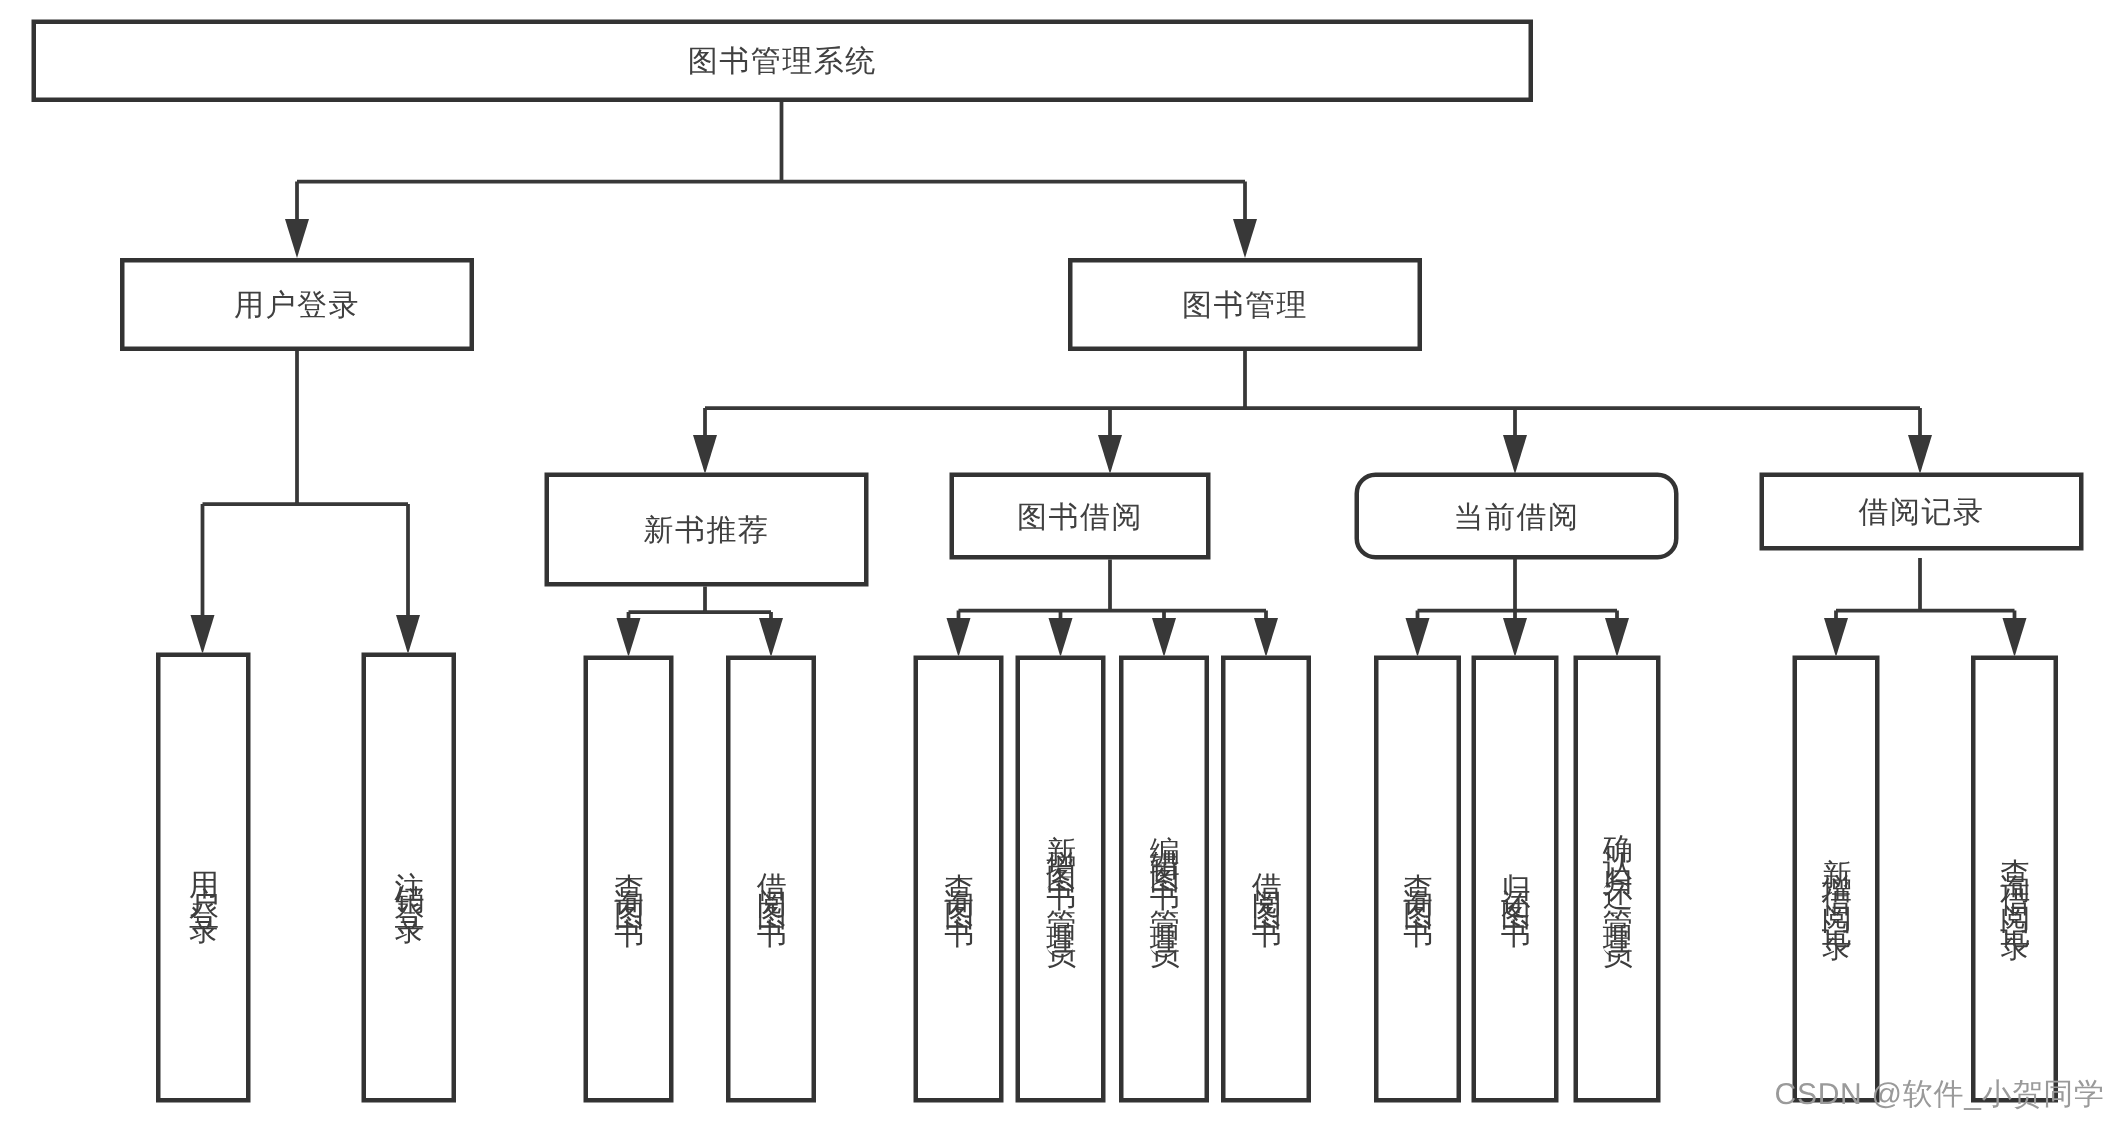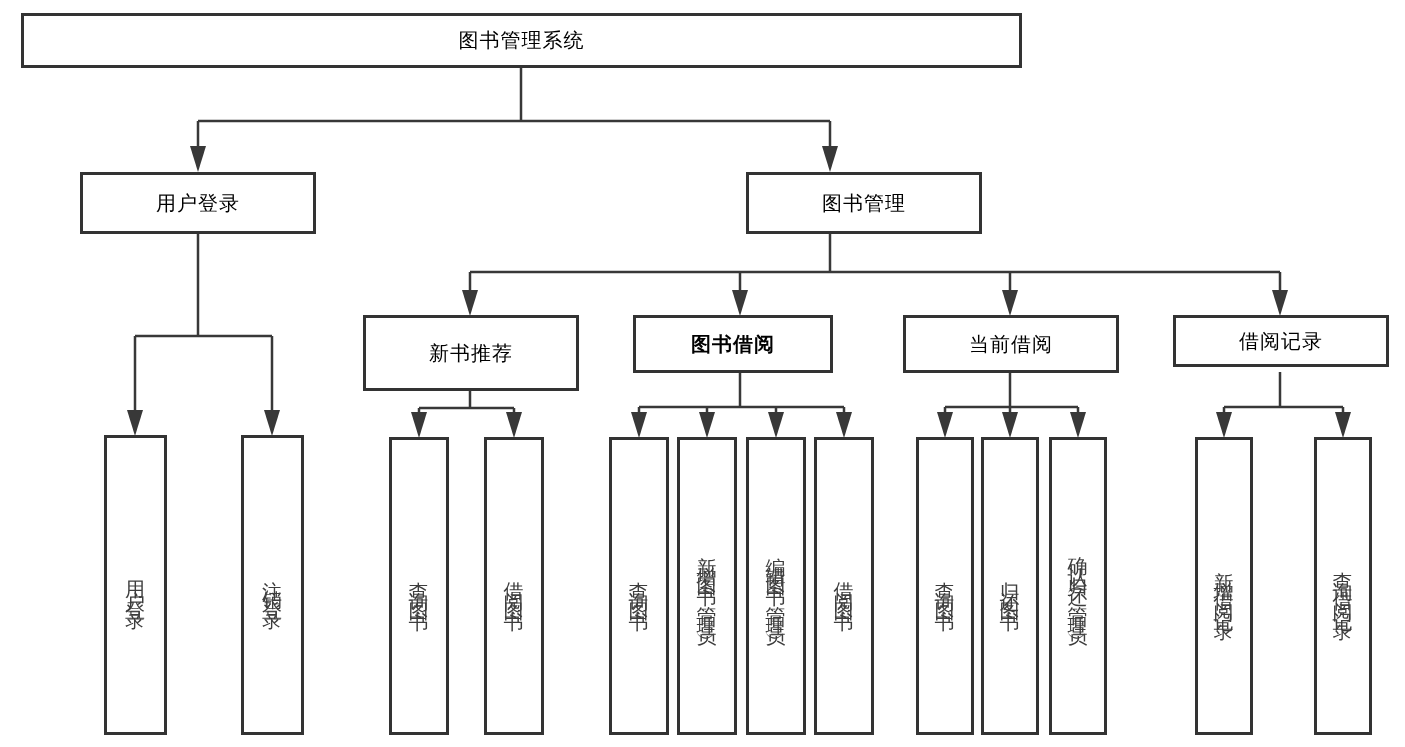--- a/index.html
+++ b/index.html
@@ -18,21 +18,21 @@
     pointer-events: none;
   }
   .node {
     position: absolute;
     box-sizing: border-box;
     border: 3px solid #333333;
     background: #ffffff;
     display: flex;
     align-items: center;
     justify-content: center;
-    color: #000000;
+    color: #404040;
     font-size: 20px;
     letter-spacing: 1px;
     z-index: 2;
   }
   .leaf {
     position: absolute;
     box-sizing: border-box;
     border: 3px solid #333333;
     background: #ffffff;
     display: flex;
@@ -45,25 +45,25 @@
   .leaf span {
     writing-mode: vertical-rl;
     text-orientation: mixed;
     letter-spacing: 10px;
     line-height: 1;
   }
   
   .n-root      { left: 21px;   top: 13px;  width: 1001px; height: 55px; }
   
   .n-login     { left: 80px;   top: 172px; width: 236px;  height: 62px; }
-  .n-bookmgmt  { left: 712px;  top: 172px; width: 236px;  height: 62px; margin-left: 34px; }
+  .n-bookmgmt  { left: 712px;  top: 172px; width: 236px;  height: 62px; }
   
   .n-newbook   { left: 363px;  top: 315px; width: 216px;  height: 76px; }
-  .n-borrow    { left: 633px;  top: 315px; width: 200px;  height: 58px; font-weight: bold; }
-  .n-current   { left: 903px;  top: 315px; width: 216px;  height: 58px; }
+  .n-borrow    { left: 633px;  top: 315px; width: 174px;  height: 58px; }
+  .n-current   { left: 903px;  top: 315px; width: 216px;  height: 58px; border-radius: 14px; }
   .n-records   { left: 1173px; top: 315px; width: 216px;  height: 52px; }
   
   .lf-1a { left: 104px;  top: 435px; width: 63px; height: 300px; }
   .lf-1b { left: 241px;  top: 435px; width: 63px; height: 300px; }
   .lf-2a { left: 389px;  top: 437px; width: 60px; height: 298px; }
   .lf-2b { left: 484px;  top: 437px; width: 60px; height: 298px; }
   .lf-3a { left: 609px;  top: 437px; width: 60px; height: 298px; }
   .lf-3b { left: 677px;  top: 437px; width: 60px; height: 298px; }
   .lf-3c { left: 746px;  top: 437px; width: 60px; height: 298px; }
   .lf-3d { left: 814px;  top: 437px; width: 60px; height: 298px; }
@@ -168,14 +168,15 @@
     <span>确认归还（管理员）</span>
   </div>
 
   <div class="leaf lf-5a">
     <span>新增借阅记录</span>
   </div>
   <div class="leaf lf-5b">
     <span>查询借阅记录</span>
   </div>
 
+  <div class="watermark">CSDN @软件_小贺同学</div>
 
 </div>
 
 </body></html>

